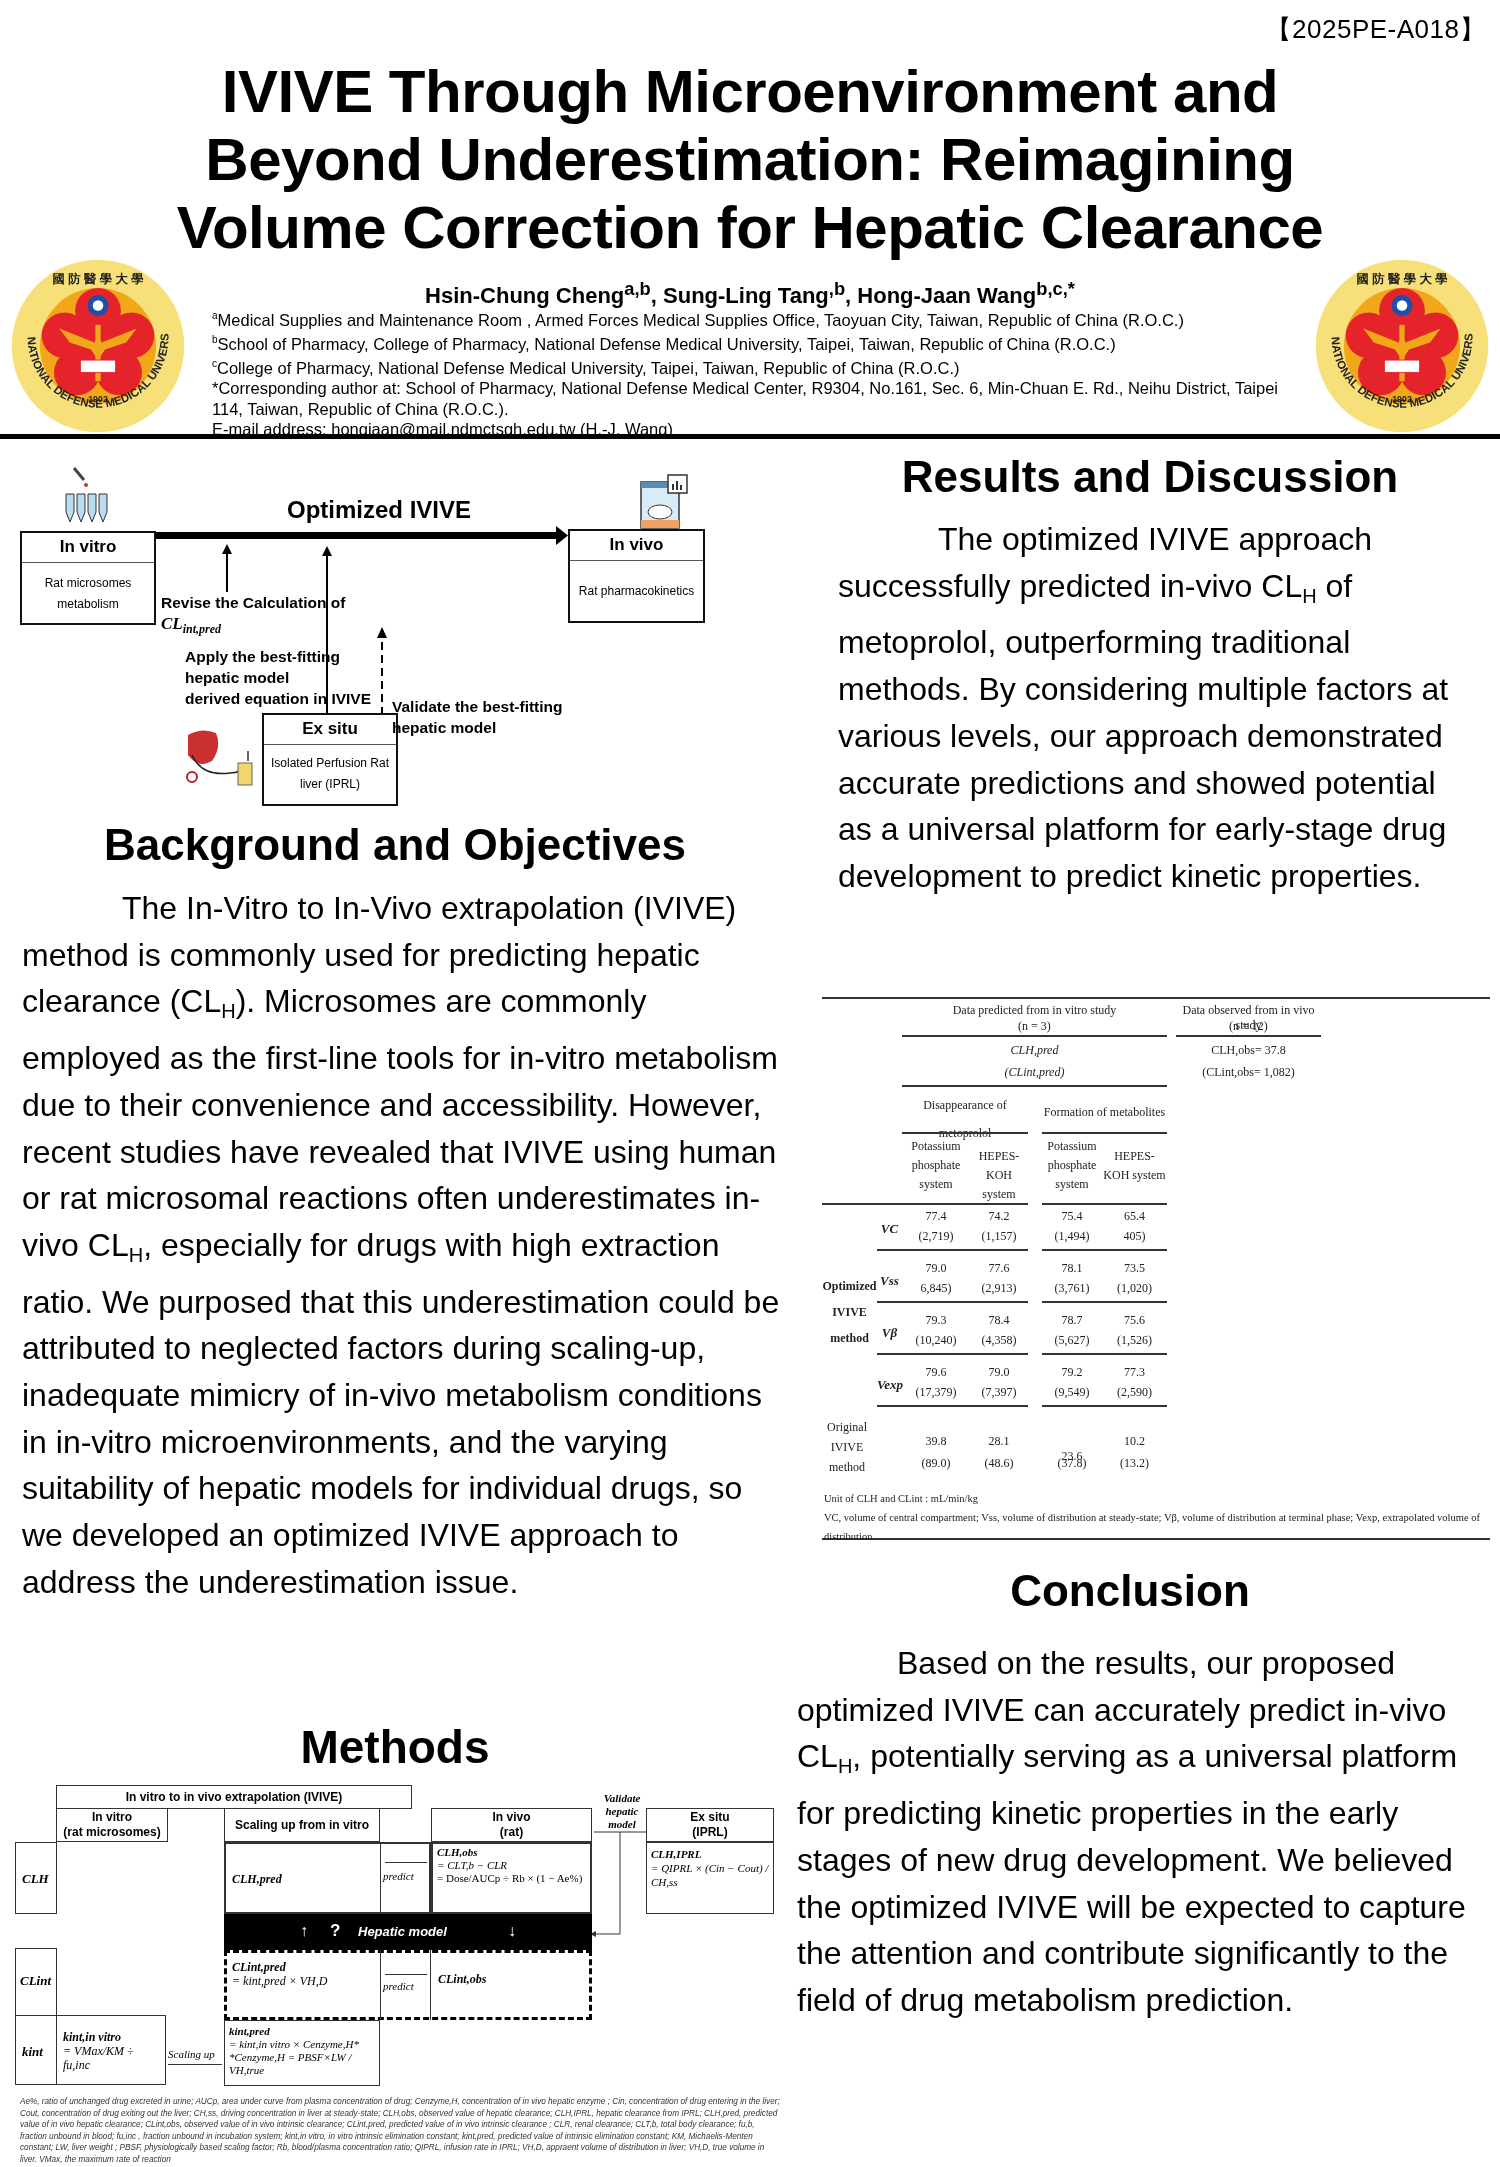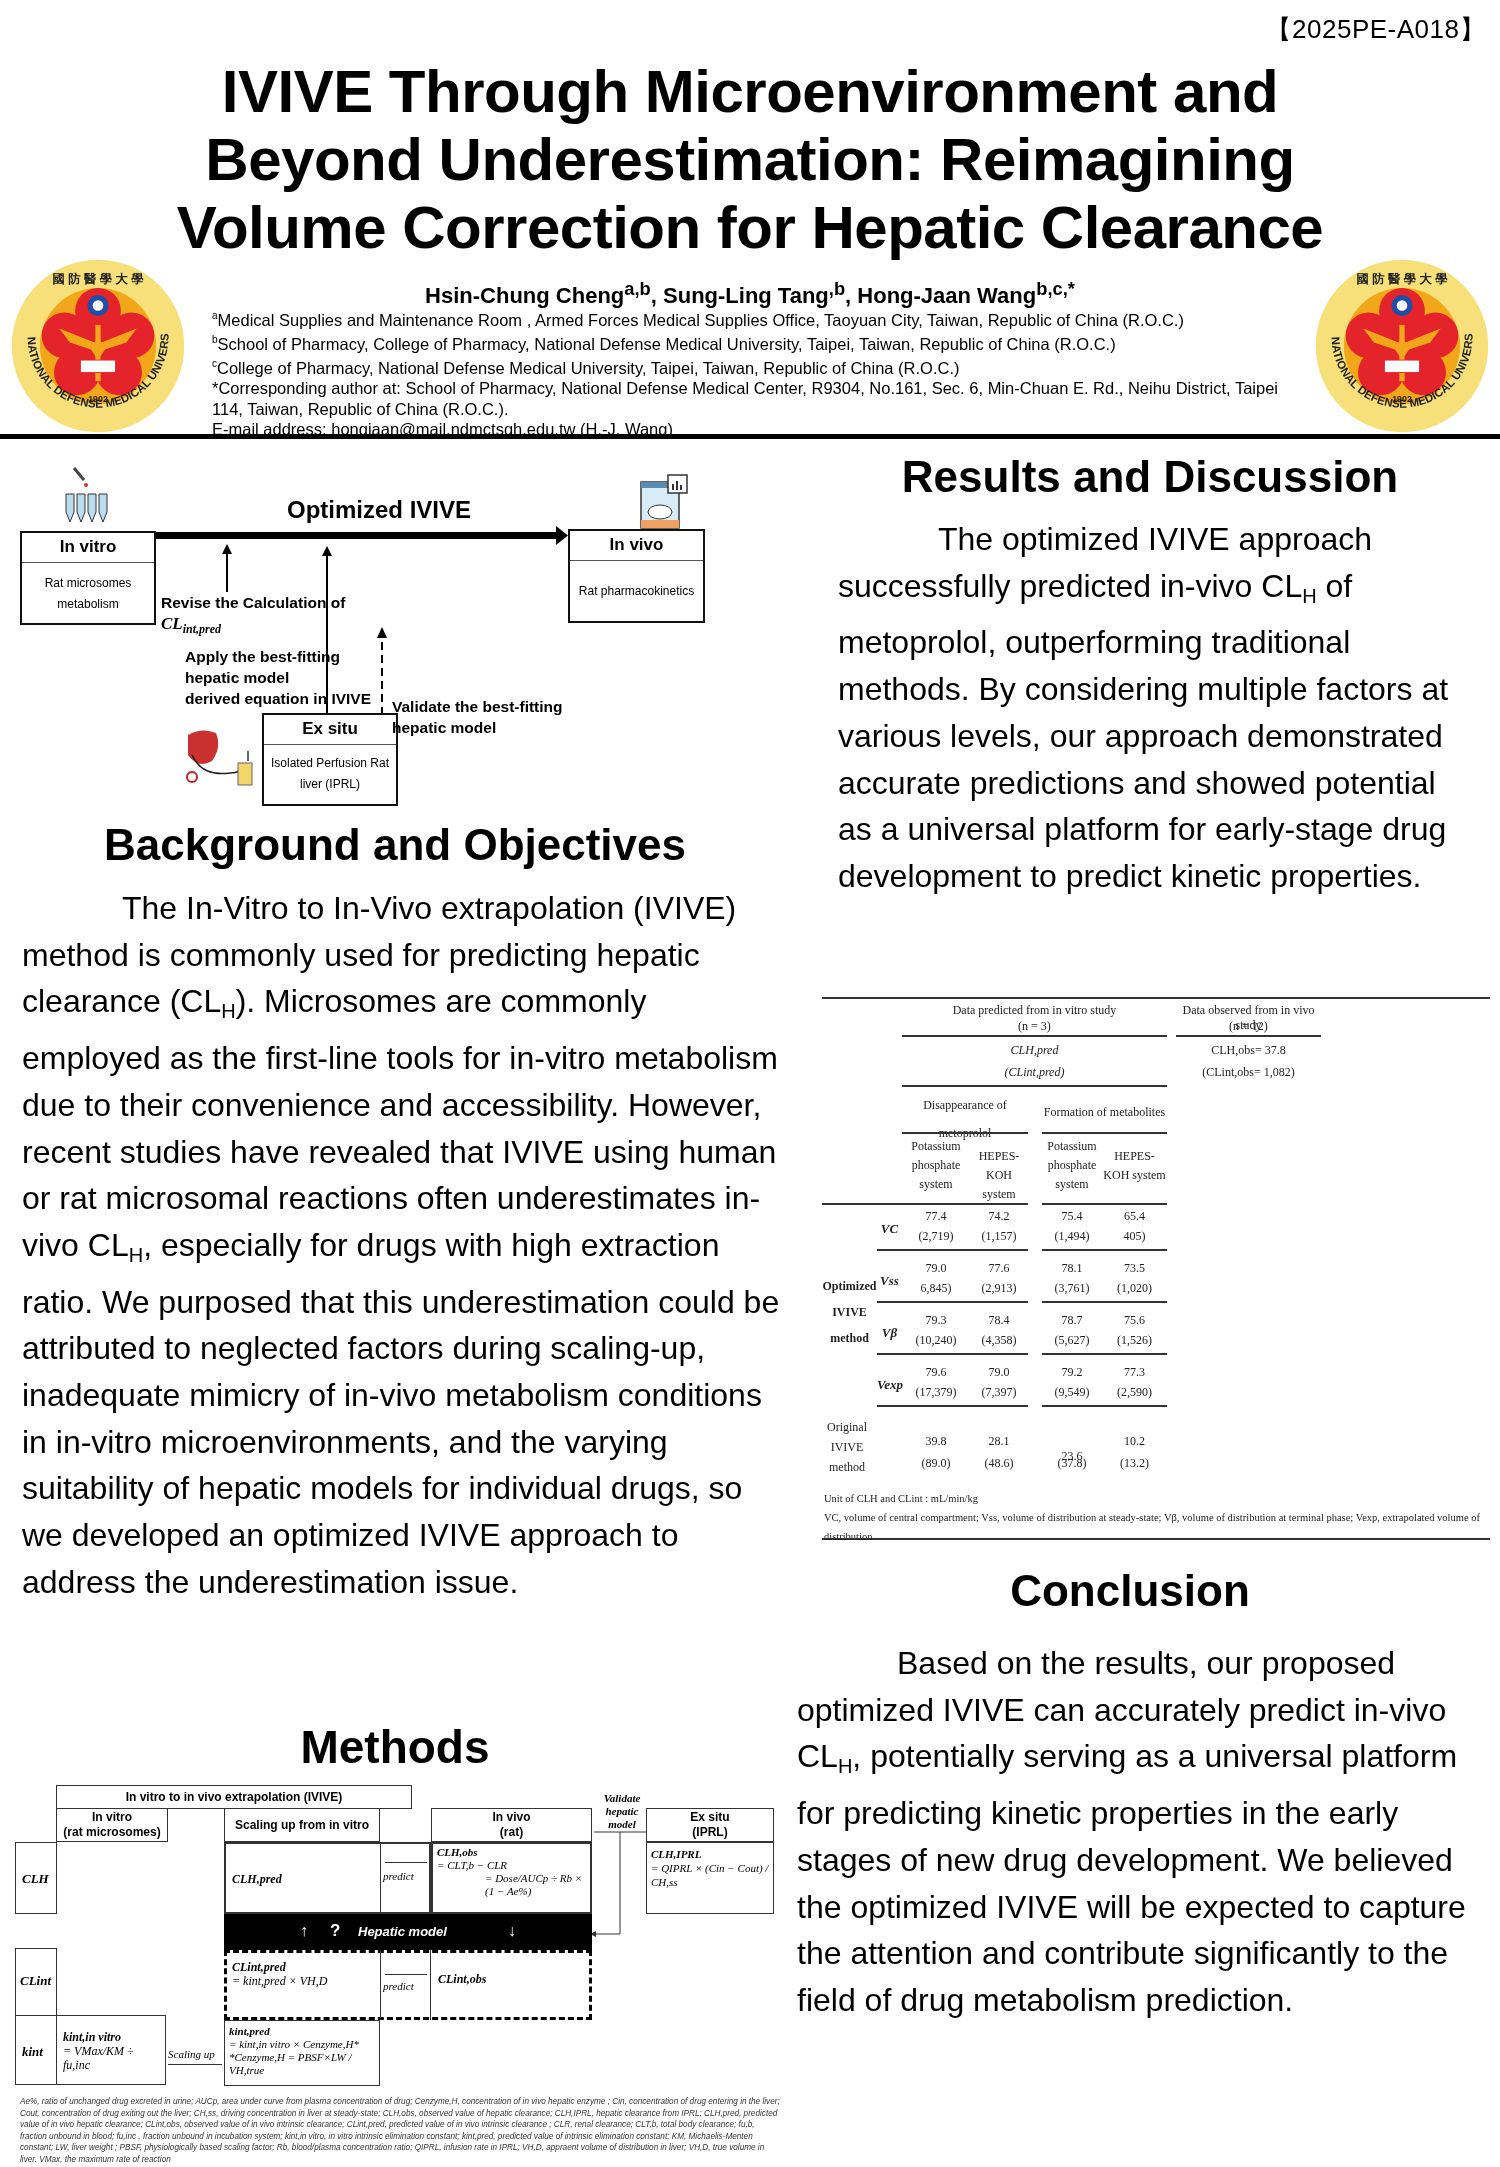--- a/index.html
+++ b/index.html
@@ -237,21 +237,21 @@
 
   <div class="mb" style="left:224px; top:62px; width:207px; height:72px; border-width:2px;"></div>
   <div class="abs m-bold" style="left:232px; top:92px;">CLH,pred</div>
   <div class="abs" style="left:380px; top:62px; width:51px; height:72px; border-left:1.5px solid #333;">
     <div style="position:absolute; top:20px; left:4px; width:42px; border-top:1px solid #333;"></div>
     <div style="position:absolute; top:28px; left:2px; font-style:italic; font-size:11px;">predict</div>
   </div>
   <div class="mb" style="left:431px; top:62px; width:161px; height:72px; border-width:2px; padding:2px 4px; line-height:13px; font-size:11px;">
     <div class="m-bold">CLH,obs</div>
     <div style="font-style:italic;">= CLT,b − CLR</div>
-    <div style="font-style:italic;margin-left:48px;">= Dose/AUCp ÷ Rb × (1 − Ae%)</div>
+    <div style="">= Dose/AUCp ÷ Rb × (1 − Ae%)</div>
   </div>
   <div class="mb" style="left:646px; top:62px; width:128px; height:72px; padding:4px 4px; font-size:11px; line-height:14px;">
     <div class="m-bold">CLH,IPRL</div>
     <div style="font-style:italic;">= QIPRL × (Cin − Cout) / CH,ss</div>
   </div>
   <svg class="abs" style="left:590px; top:50px;" width="60" height="110">
     <line x1="4" y1="2" x2="56" y2="2" stroke="#333" stroke-width="1"></line>
     <line x1="30" y1="2" x2="30" y2="104" stroke="#333" stroke-width="1"></line>
     <line x1="30" y1="104" x2="4" y2="104" stroke="#333" stroke-width="1"></line>
     <polygon points="6,101 0,104 6,107" fill="#333"></polygon>

